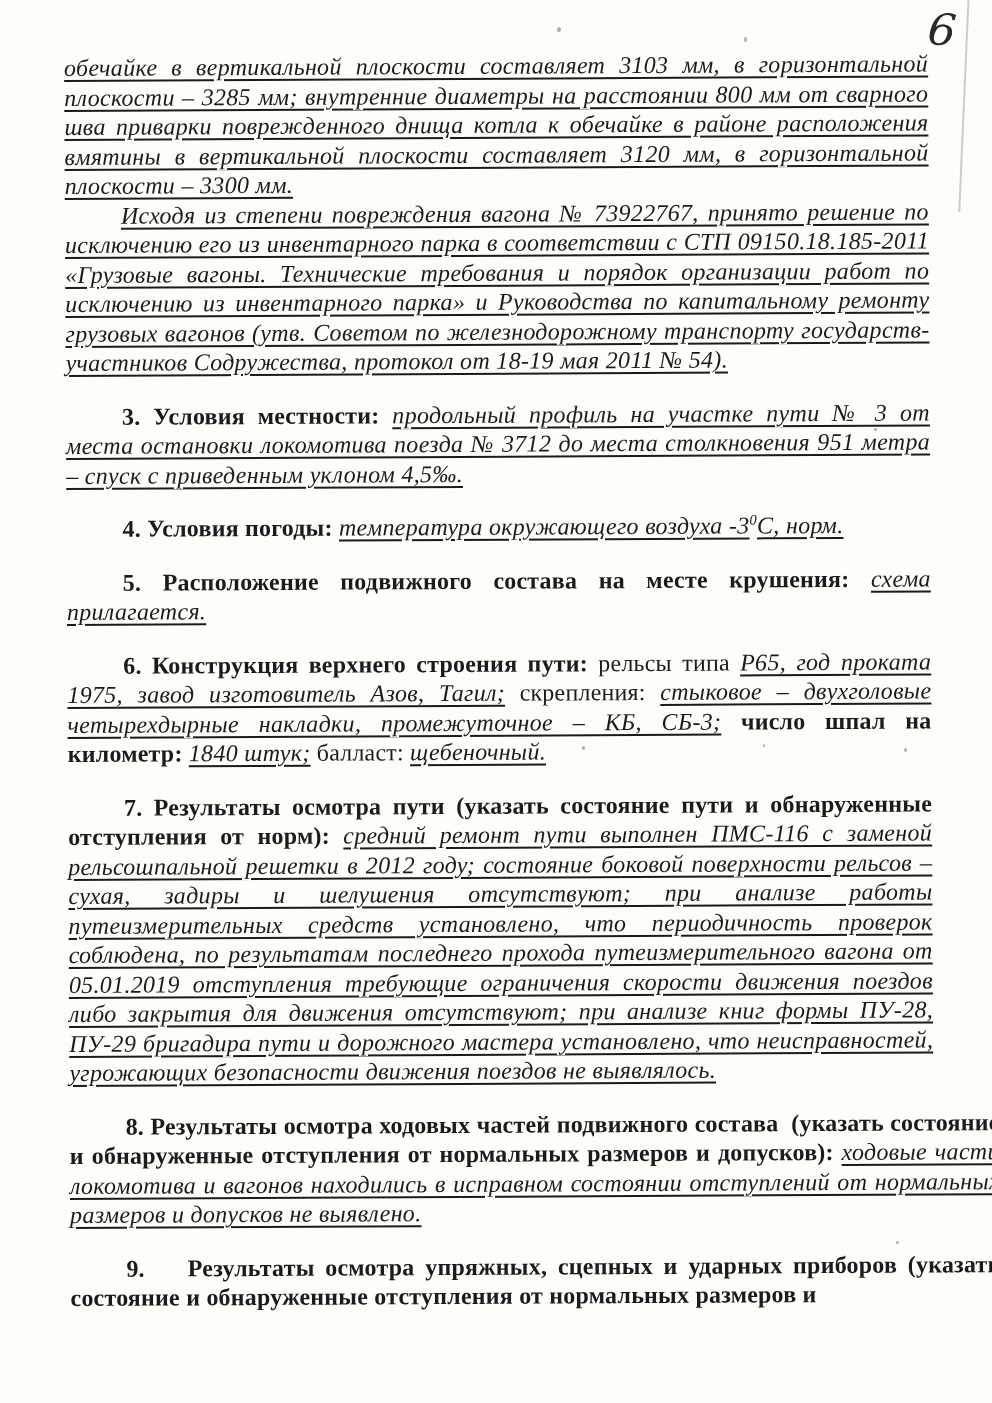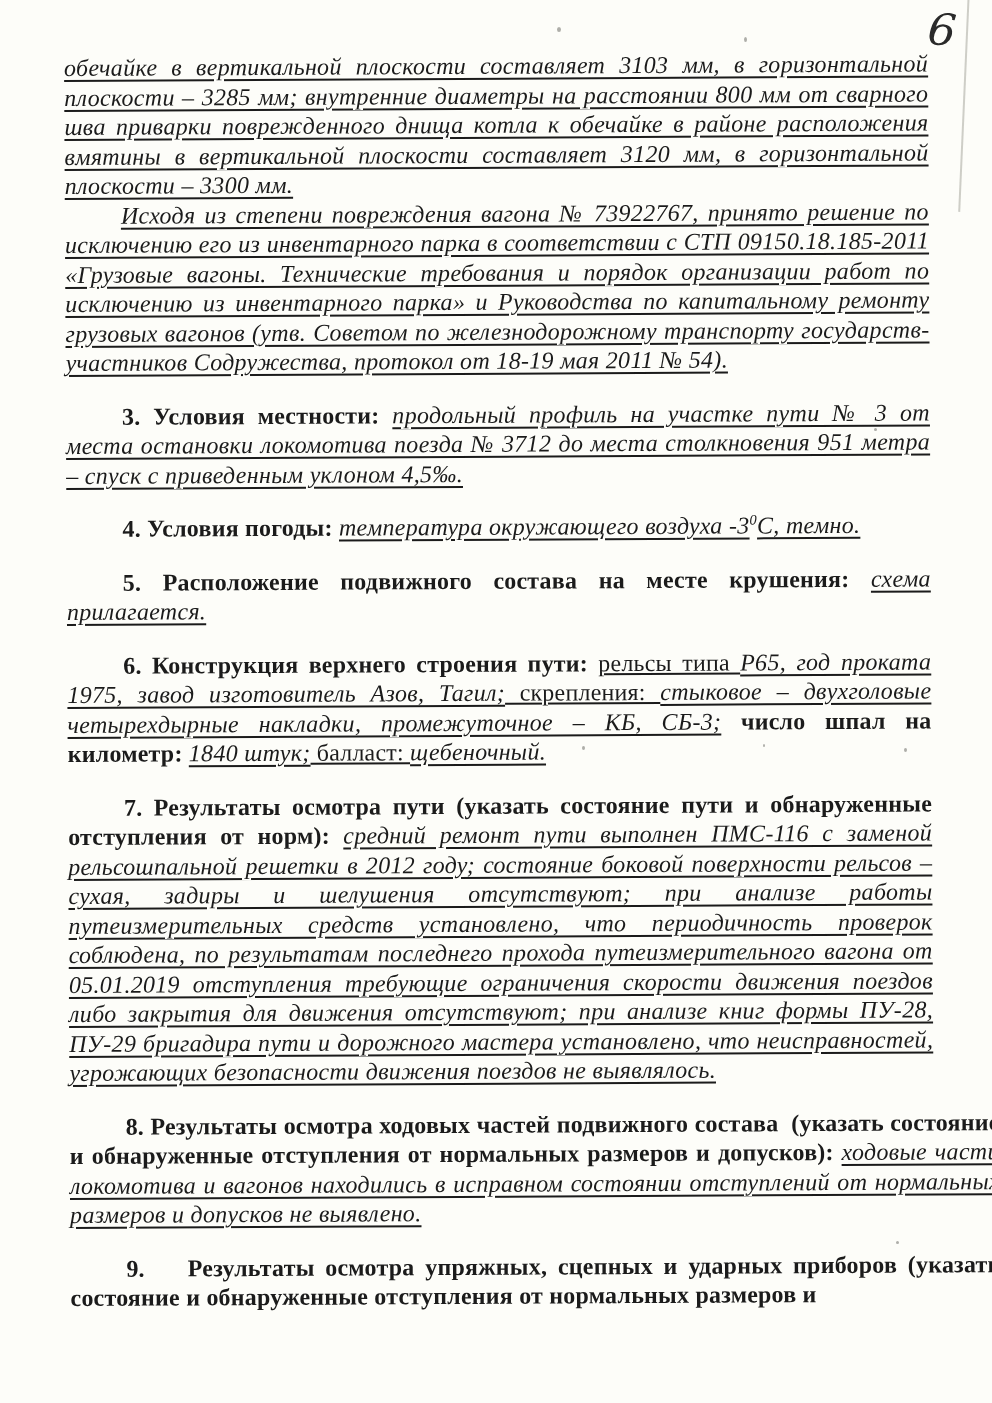--- a/index.html
+++ b/index.html
@@ -29,21 +29,21 @@
     font-size: 24px;
     line-height: 29.5px;
     text-align: justify;
   }
   .indent { text-indent: 56px; }
   .sec { margin-top: 24px; }
   .label {
     font-weight: bold;
     letter-spacing: 0.2px;
   }
-  .plain { letter-spacing: 0.2px; text-decoration: underline; }
+  .plain { letter-spacing: 0.2px; }
   .fill {
     font-style: italic;
     text-decoration: underline;
     text-decoration-thickness: 1.6px;
     text-underline-offset: 4px;
     letter-spacing: 0.3px;
   }
   .sup {
     font-size: 0.6em;
     vertical-align: super;
@@ -103,21 +103,21 @@
   <div class="speck s7"></div>
 
   <div class="content">
 
     <p class="para"><span class="fill">обечайке в вертикальной плоскости составляет 3103 мм, в горизонтальной плоскости – 3285 мм; внутренние диаметры на расстоянии 800 мм от сварного шва приварки поврежденного днища котла к обечайке в районе расположения вмятины в вертикальной плоскости составляет 3120 мм, в горизонтальной плоскости – 3300 мм.</span></p>
 
     <p class="para indent"><span class="fill">Исходя из степени повреждения вагона № 73922767, принято решение по исключению его из инвентарного парка в соответствии с СТП 09150.18.185-2011 «Грузовые вагоны. Технические требования и порядок организации работ по исключению из инвентарного парка» и Руководства по капитальному ремонту грузовых вагонов (утв. Советом по железнодорожному транспорту государств-участников Содружества, протокол от 18-19 мая 2011  № 54).</span></p>
 
     <p class="para indent sec"><span class="label">3. Условия местности: </span><span class="fill">продольный профиль на участке пути № 3 от места остановки локомотива поезда № 3712 до места столкновения 951 метра – спуск с приведенным уклоном 4,5‰.</span></p>
 
-    <p class="para indent sec"><span class="label">4. Условия погоды: </span><span class="fill">температура окружающего воздуха -3</span><span class="fill sup">0</span><span class="fill">С, темно.</span></p>
+    <p class="para indent sec"><span class="label">4. Условия погоды: </span><span class="fill">температура окружающего воздуха -3</span><span class="fill sup">0</span><span class="fill">С, норм.</span></p>
 
     <p class="para indent sec stretch"><span class="label">5. Расположение подвижного состава на месте крушения: </span><span class="fill">схема прилагается.</span></p>
 
     <p class="para indent sec"><span class="label">6. Конструкция верхнего строения пути: </span><span class="plain">рельсы типа </span><span class="fill">Р65, год проката 1975, завод изготовитель Азов, Тагил;</span><span class="plain"> скрепления: </span><span class="fill">стыковое – двухголовые четырехдырные накладки, промежуточное – КБ, СБ-3;</span><span class="label"> число шпал на километр: </span><span class="fill">1840 штук;</span><span class="plain"> балласт: </span><span class="fill">щебеночный.</span></p>
 
     <p class="para indent sec"><span class="label">7. Результаты осмотра пути (указать состояние пути и обнаруженные отступления от норм): </span><span class="fill">средний ремонт пути выполнен ПМС-116 с заменой рельсошпальной решетки в 2012 году; состояние боковой поверхности рельсов – сухая, задиры и шелушения отсутствуют; при анализе работы путеизмерительных средств установлено, что периодичность проверок соблюдена, по результатам последнего прохода путеизмерительного вагона от 05.01.2019 отступления требующие ограничения скорости движения поездов либо закрытия для движения отсутствуют; при анализе книг формы ПУ-28, ПУ-29 бригадира пути и дорожного мастера установлено, что неисправностей, угрожающих безопасности движения поездов не выявлялось.</span></p>
 
     <p class="para indent sec bleed"><span class="label">8. Результаты осмотра ходовых частей подвижного состава &nbsp;(указать состояние и обнаруженные отступления от нормальных размеров и допусков): </span><span class="fill">ходовые части локомотива и вагонов находились в исправном состоянии отступлений от нормальных размеров и допусков не выявлено.</span></p>
 
     <p class="para indent sec bleed"><span class="label">9.&nbsp;&nbsp;&nbsp; Результаты осмотра упряжных, сцепных и ударных приборов (указать состояние и обнаруженные отступления от нормальных размеров и</span></p>

